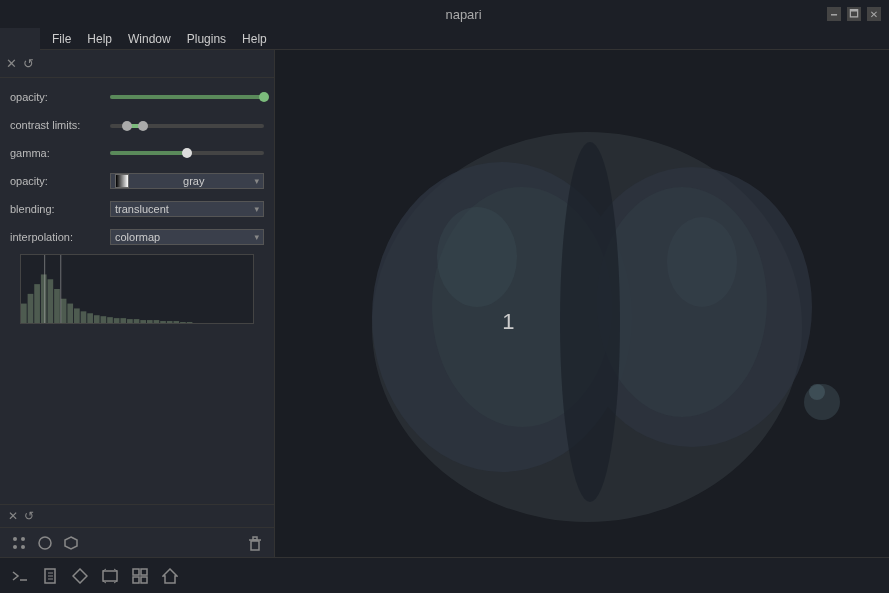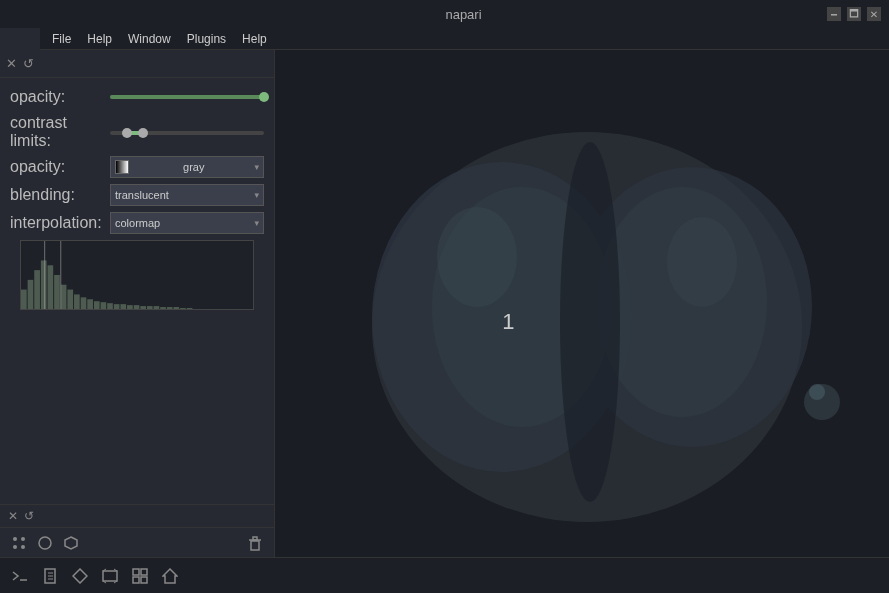--- a/index.html
+++ b/index.html
@@ -105,21 +105,21 @@
     }
     .prop-row {
       display: flex;
       align-items: center;
       margin-bottom: 6px;
       min-height: 22px;
     }
     .prop-label {
       width: 100px;
       color: #bbb;
-      font-size: 16px;
+      font-size: 11px;
       flex-shrink: 0;
     }
     .prop-control {
       flex: 1;
     }
 
     
     .slider-track {
       height: 4px;
       background: #444;
@@ -173,21 +173,21 @@
       background: #3a3f4b;
       border: 1px solid #555;
       color: #ccc;
       font-size: 11px;
       padding: 2px 4px;
       width: 100%;
       display: flex;
       align-items: center;
       justify-content: space-between;
       cursor: pointer;
-      height: 22px;
+      height: 16px;
     }
     .dropdown-arrow {
       font-size: 9px;
       color: #888;
     }
     .colormap-preview {
       width: 14px;
       height: 14px;
       background: linear-gradient(to right, #000, #fff);
       margin-right: 4px;
@@ -432,20 +432,29 @@
         <span class="prop-label">contrast limits:</span>
         <div class="prop-control">
           <div class="dual-slider">
             <div class="dual-fill" style="left:10%;width:10%"></div>
             <div class="dual-thumb" style="left:8%"></div>
             <div class="dual-thumb" style="left:18%"></div>
           </div>
         </div>
       </div>
 
+      <div class="prop-row">
+        <span class="prop-label">gamma:</span>
+        <div class="prop-control">
+          <div class="slider-track">
+            <div class="slider-fill" style="width:50%"></div>
+            <div class="slider-thumb" style="left:calc(50% - 5px)"></div>
+          </div>
+        </div>
+      </div>
 
       <div class="prop-row">
         <span class="prop-label">opacity:</span>
         <div class="prop-control">
           <div class="dropdown">
             <span class="colormap-preview"></span>
             <span>gray</span>
             <span class="dropdown-arrow">▾</span>
           </div>
         </div>

